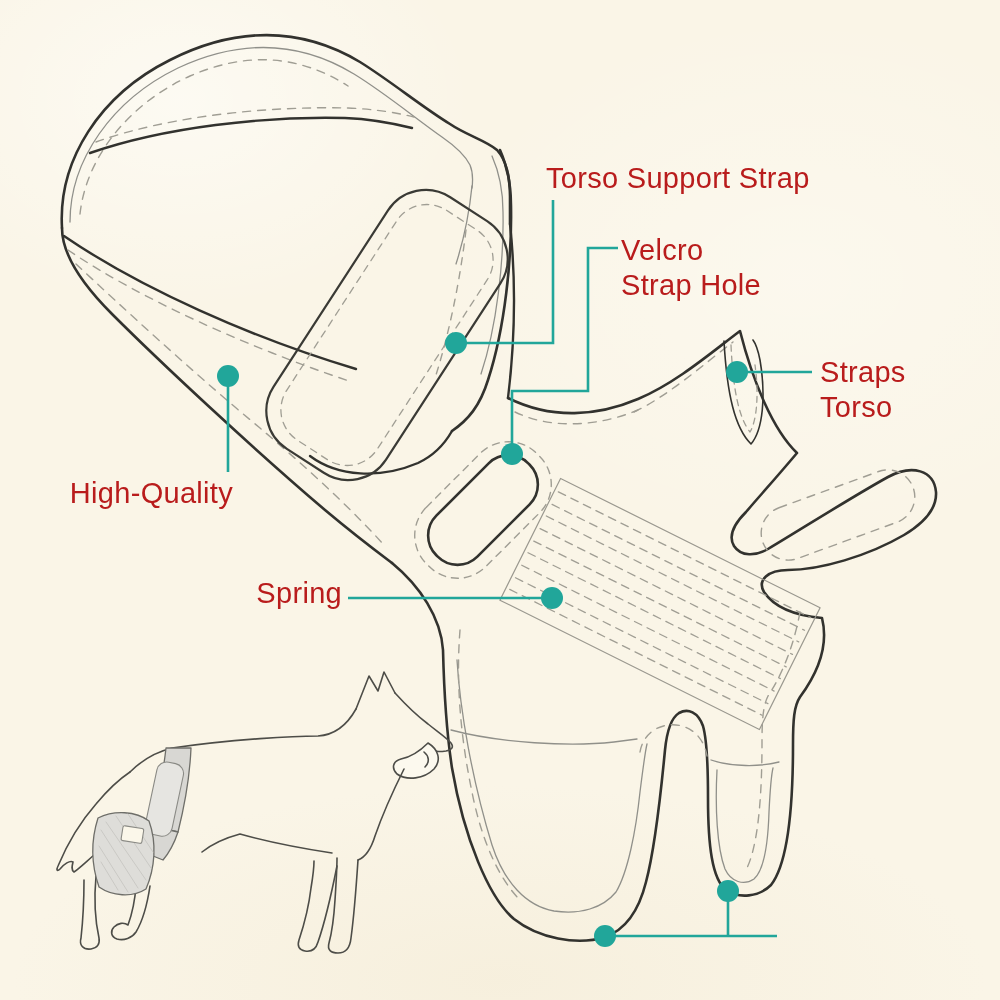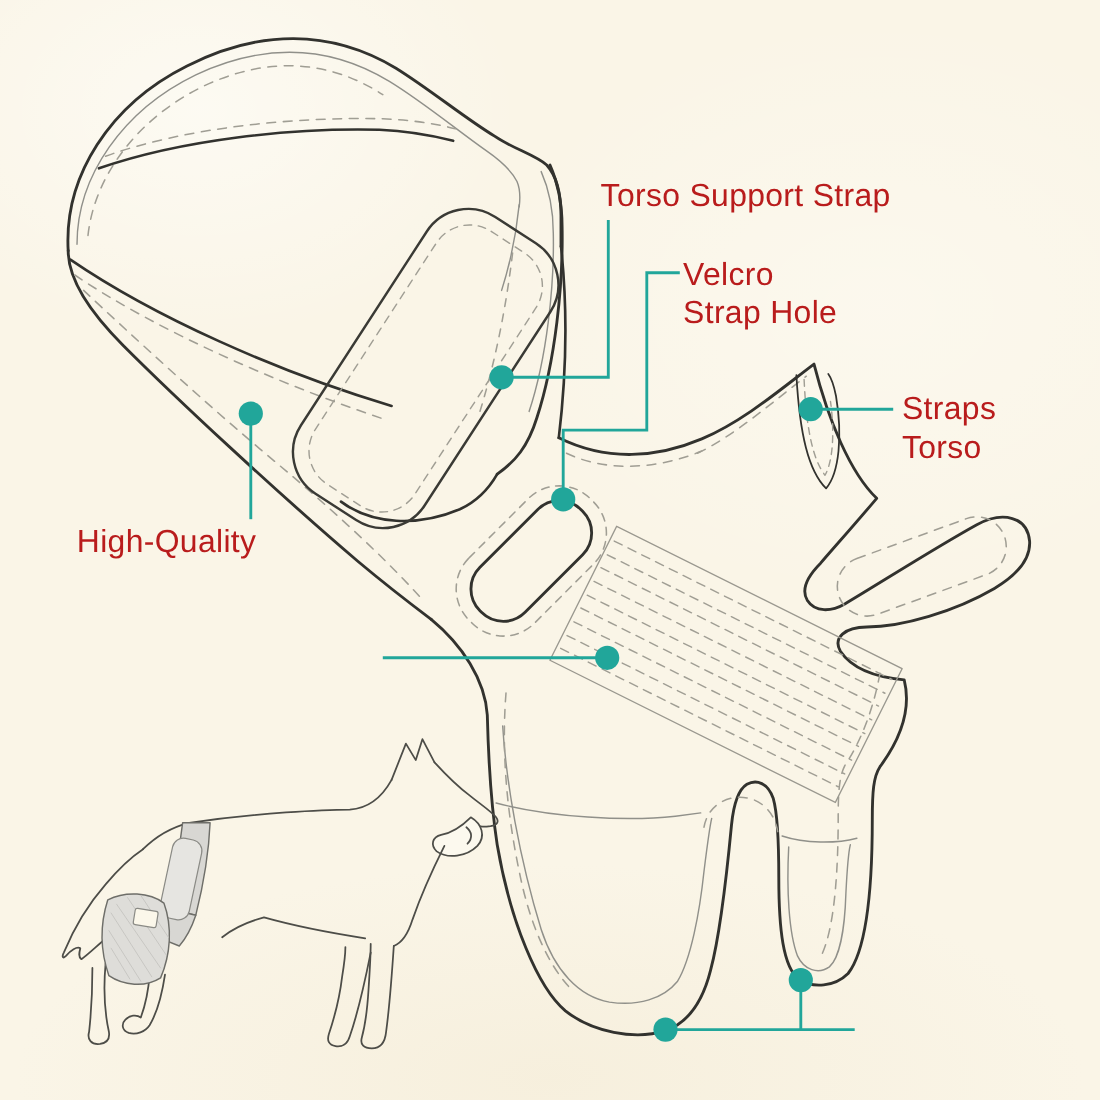--- a/index.html
+++ b/index.html
@@ -190,18 +190,19 @@
   <div class="label" style="left:820px;top:355px;">
     <div>Straps</div>
     <div>Torso</div>
   </div>
 
   <div class="label right" style="right:767px;top:476px;">
     <div>High-Quality</div>
   </div>
 
   <div class="label right" style="right:658px;top:576px;">
+    <div>Spring</div>
   </div>
 
   <div class="label" style="left:788px;top:896px;">
   </div>
 
 </div>
 
 </body></html>

